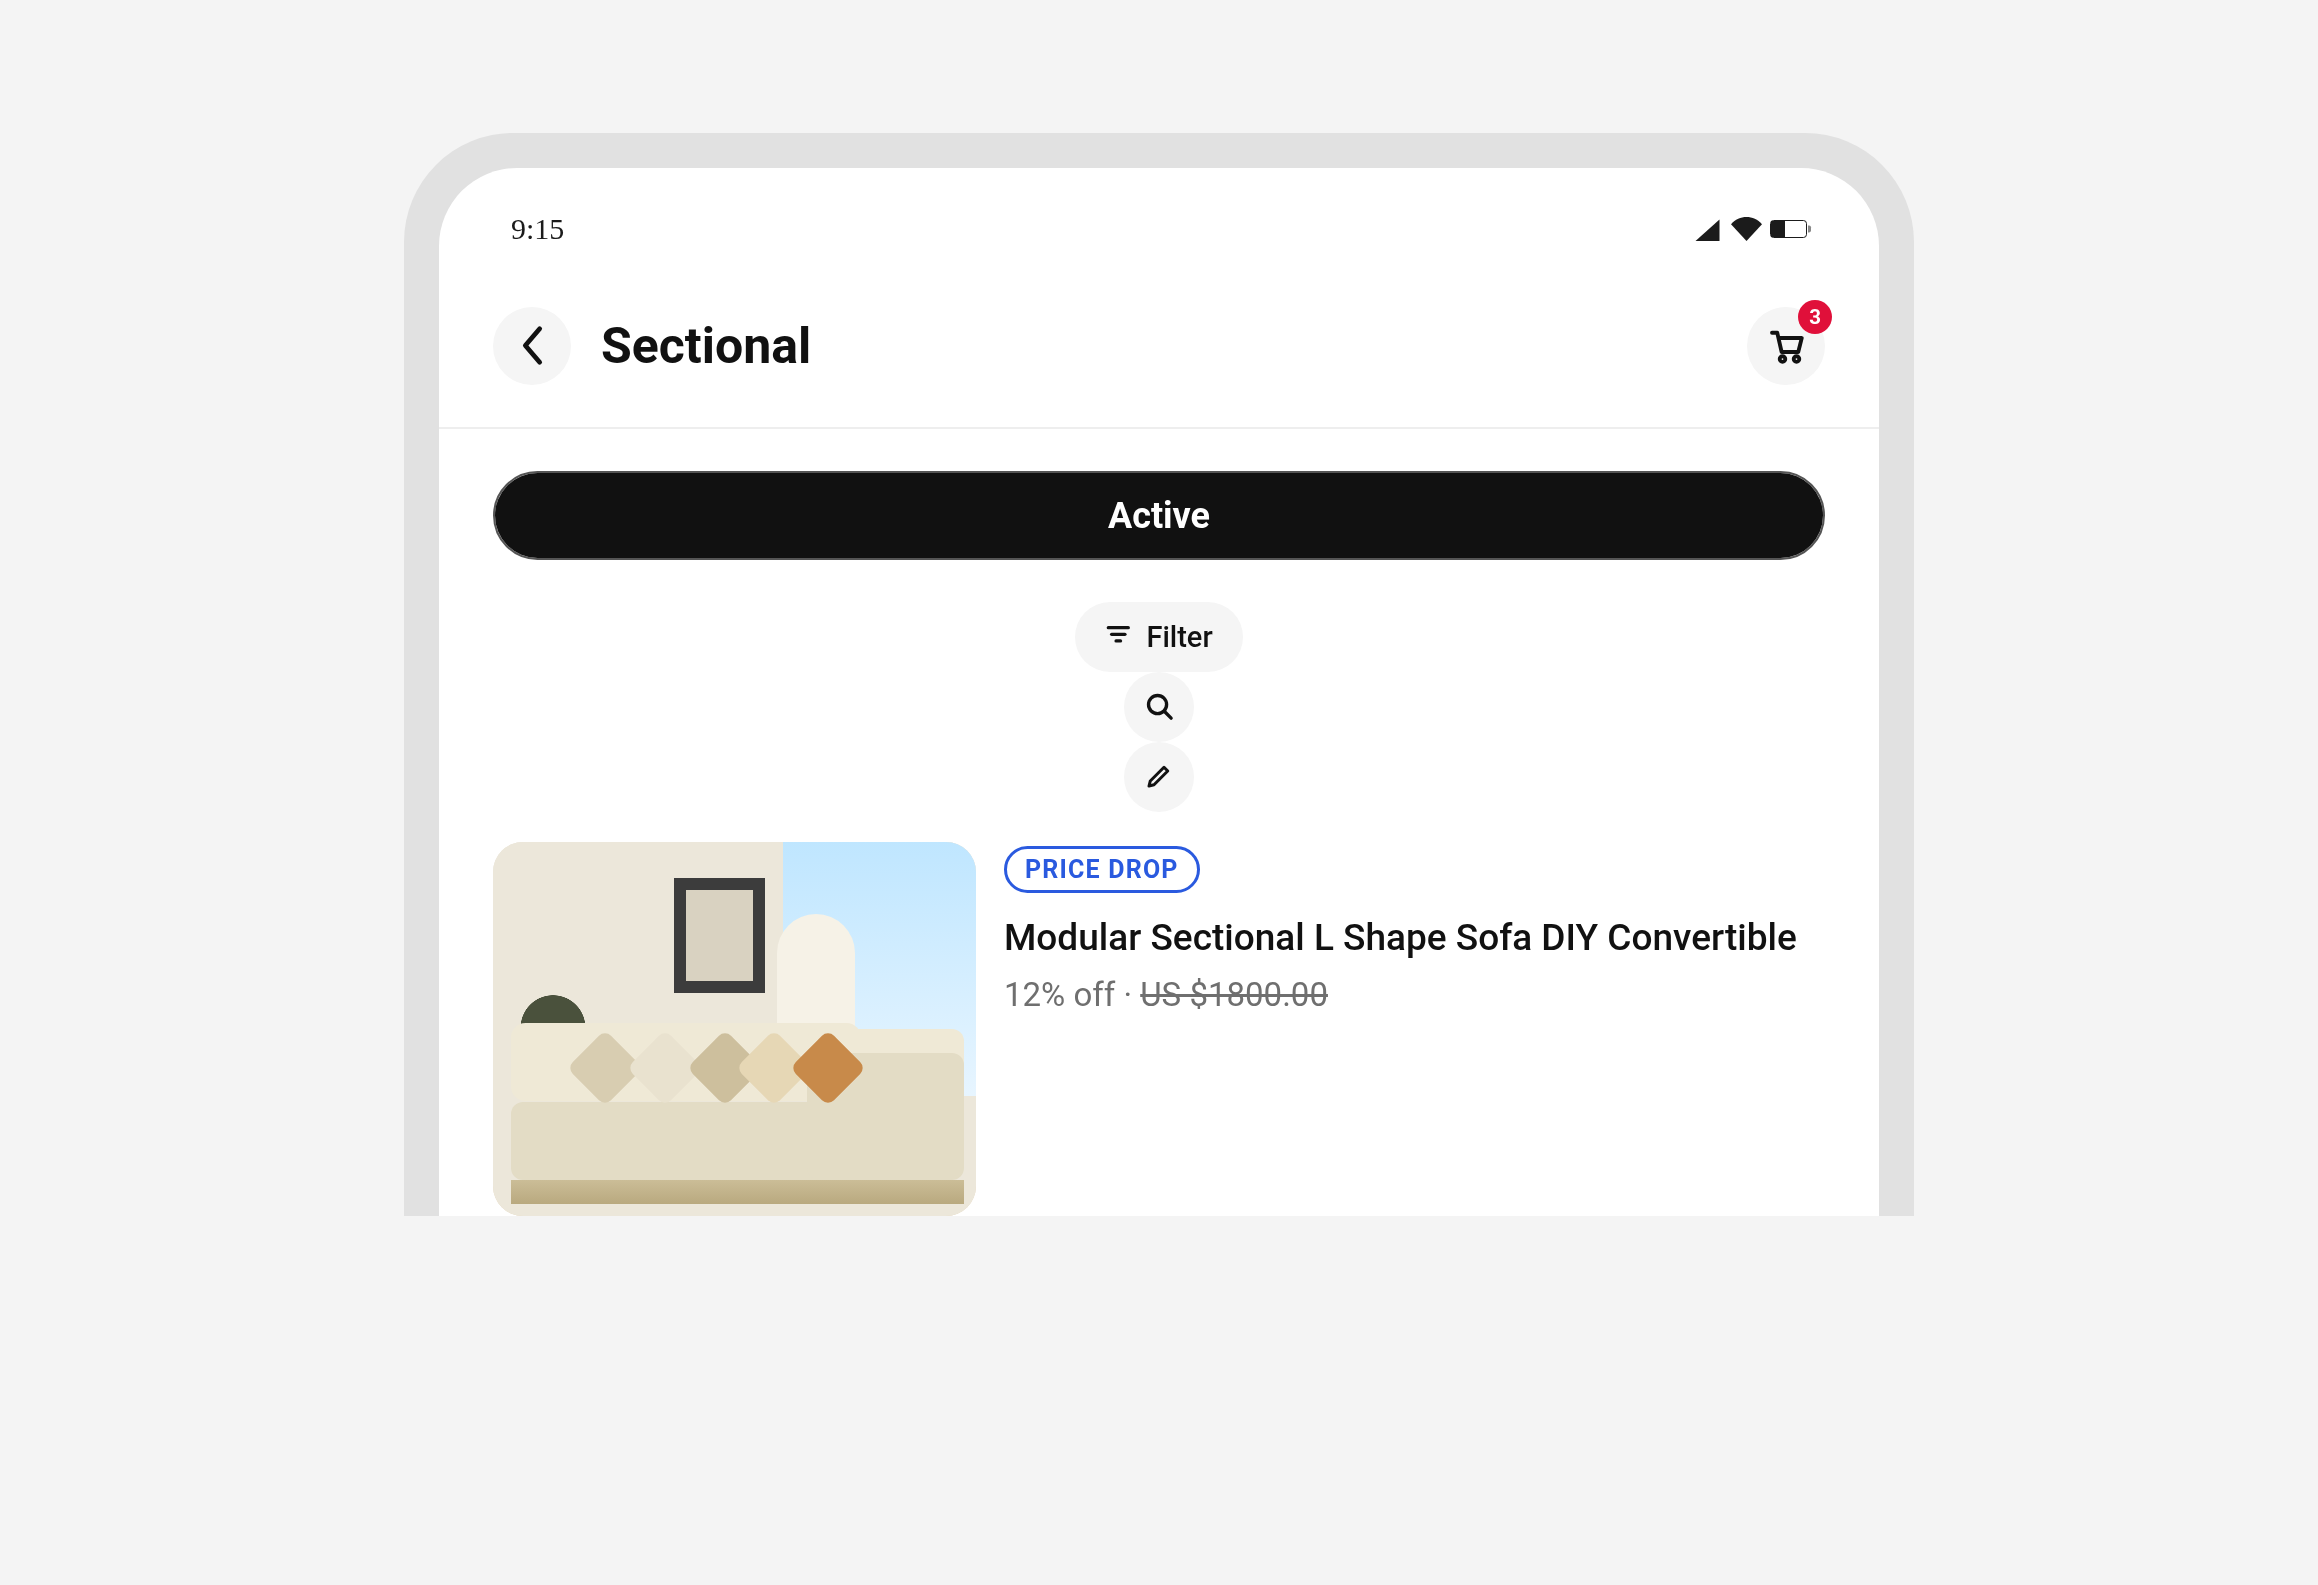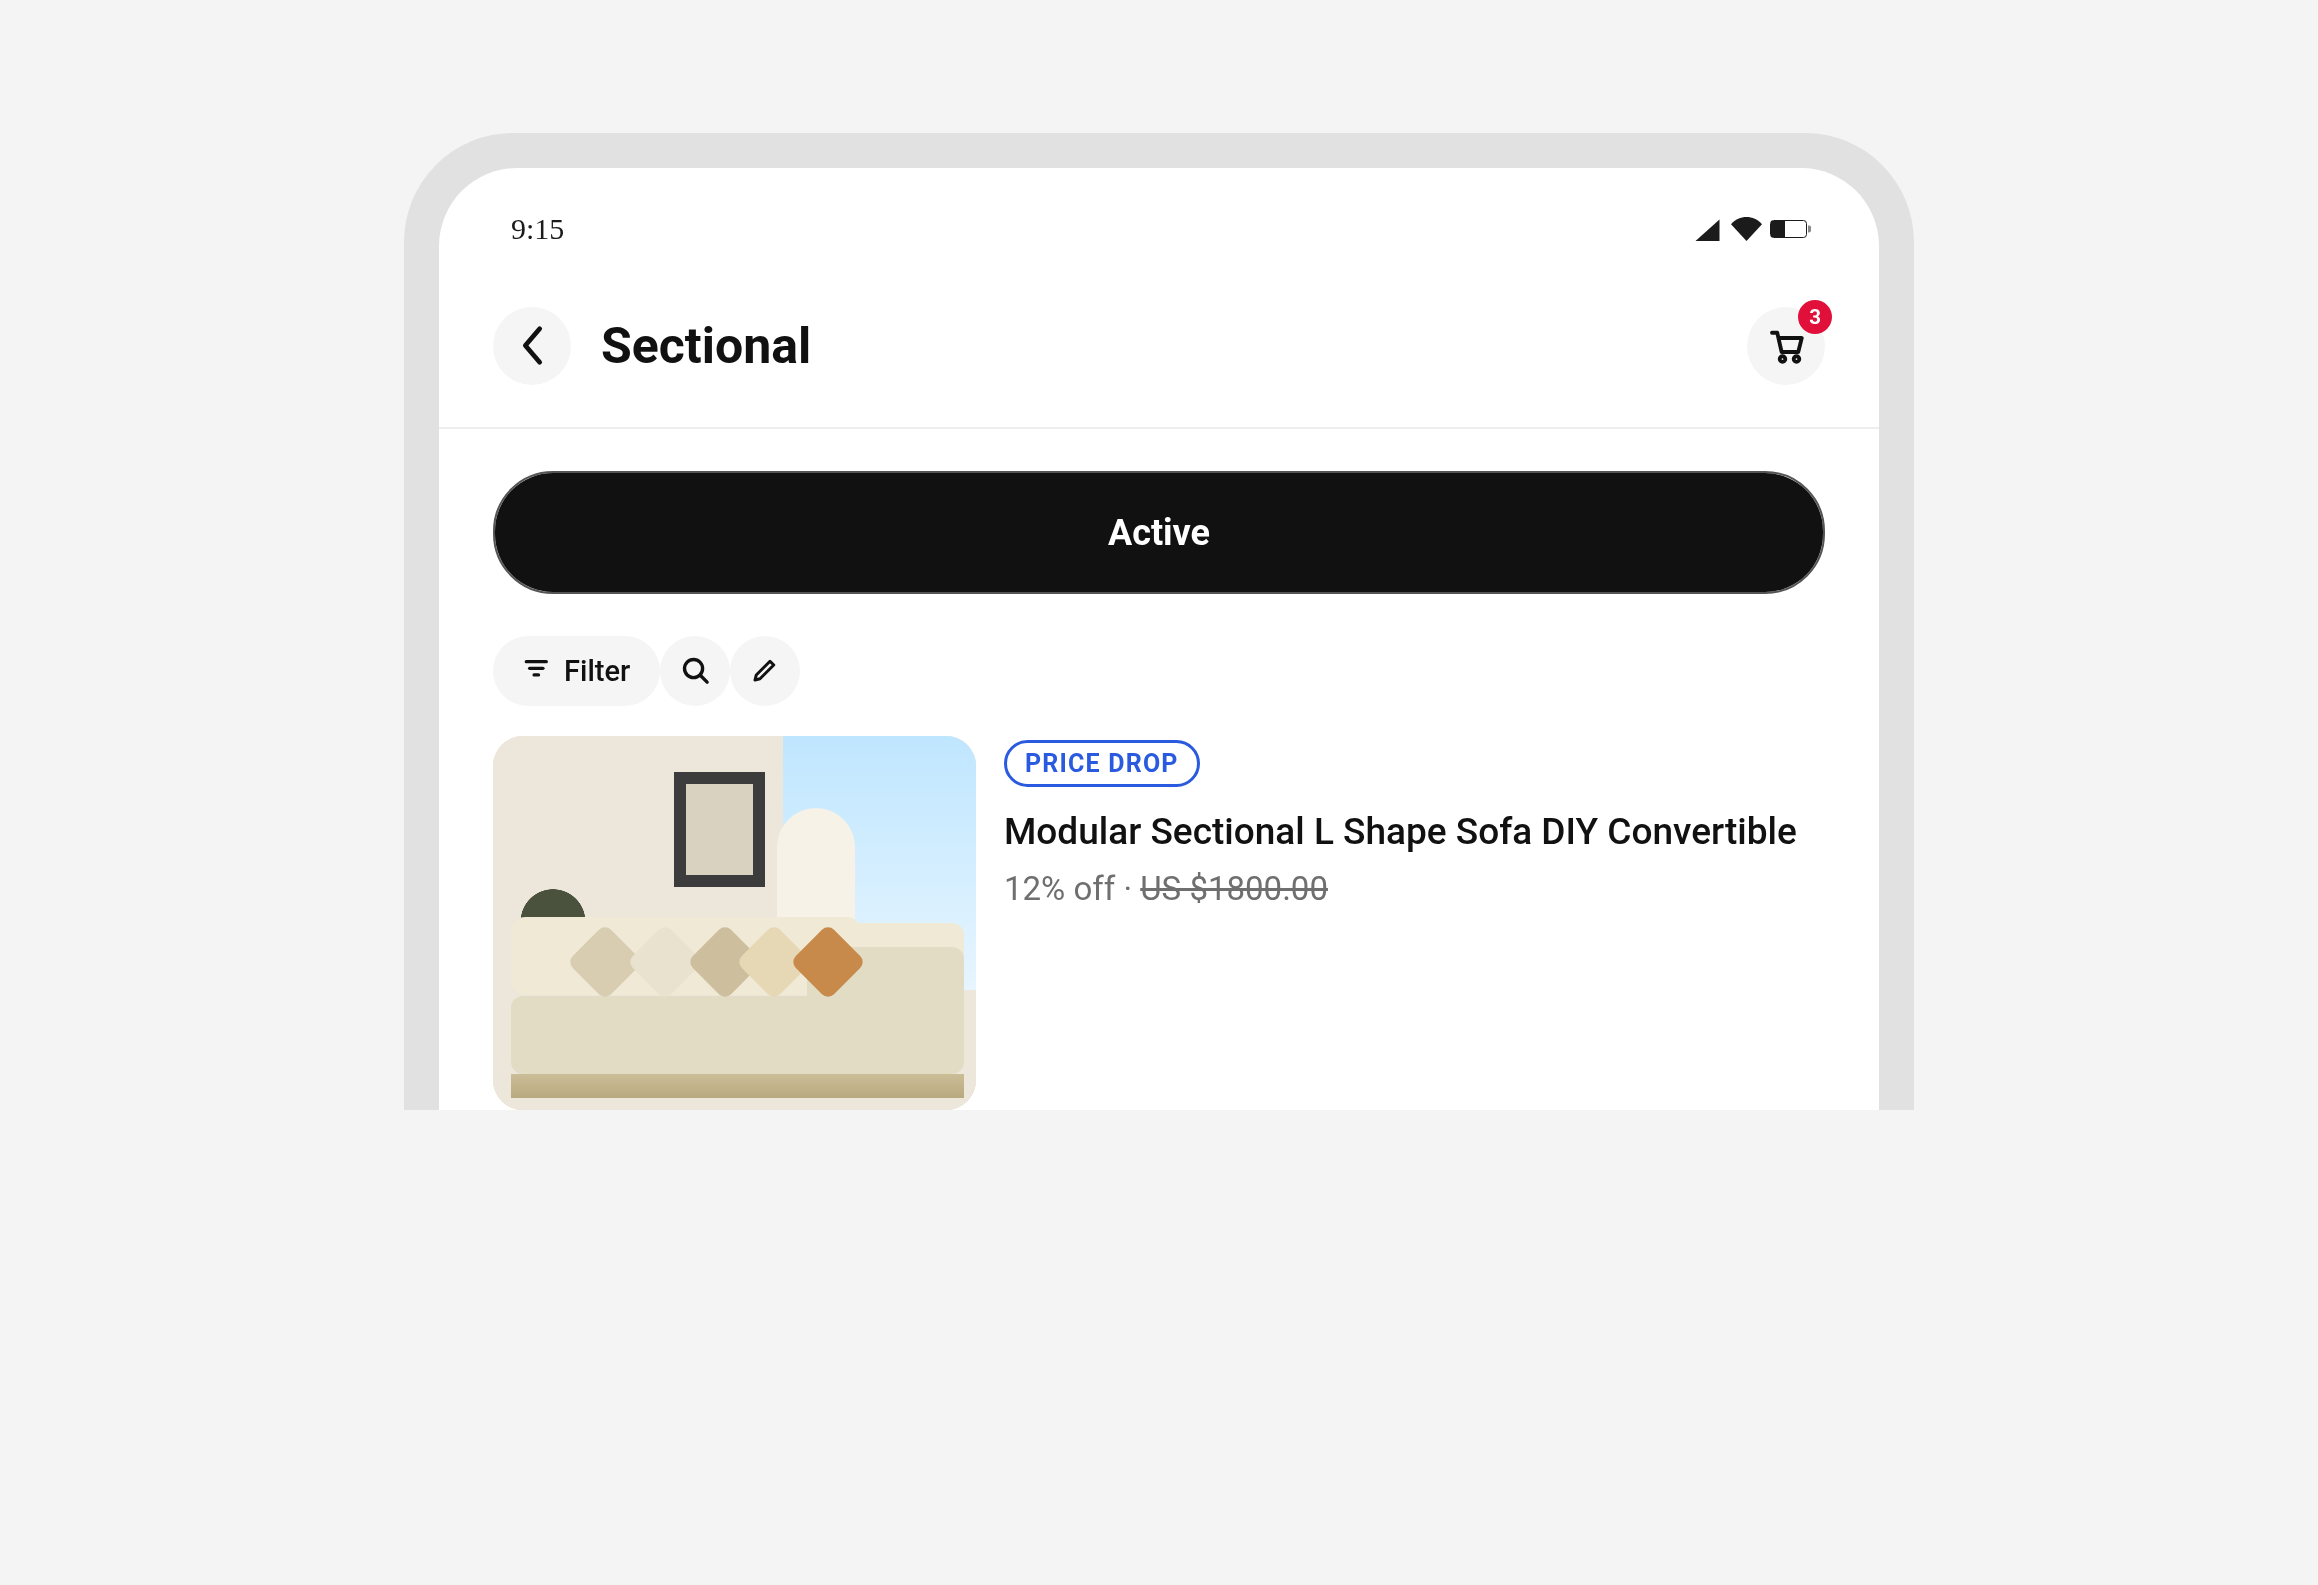--- a/index.html
+++ b/index.html
@@ -124,21 +124,21 @@
 
   
   .segment-wrap {
     padding: 42px 54px 24px 54px;
   }
   .segmented {
     display: flex;
     border: 2.4px solid #555;
     border-radius: 60px;
     overflow: hidden;
-    height: 123px;
+    height: 89px;
   }
   .segment {
     flex: 1;
     display: flex;
     align-items: center;
     justify-content: center;
     font-size: 36px;
     font-weight: 700;
   }
   .segment.active {
@@ -150,20 +150,21 @@
   .segment.inactive {
     color: #6f6f6f;
     font-weight: 500;
   }
 
   
   .action-row {
     display: flex;
     align-items: center;
     padding: 18px 54px 30px 54px;
+    flex-direction: column;
   }
   .pill-btn {
     background: #f5f5f5;
     border-radius: 42px;
     height: 70px;
     padding: 0 30px;
     display: flex;
     align-items: center;
     gap: 14.5px;
     font-size: 29px;

